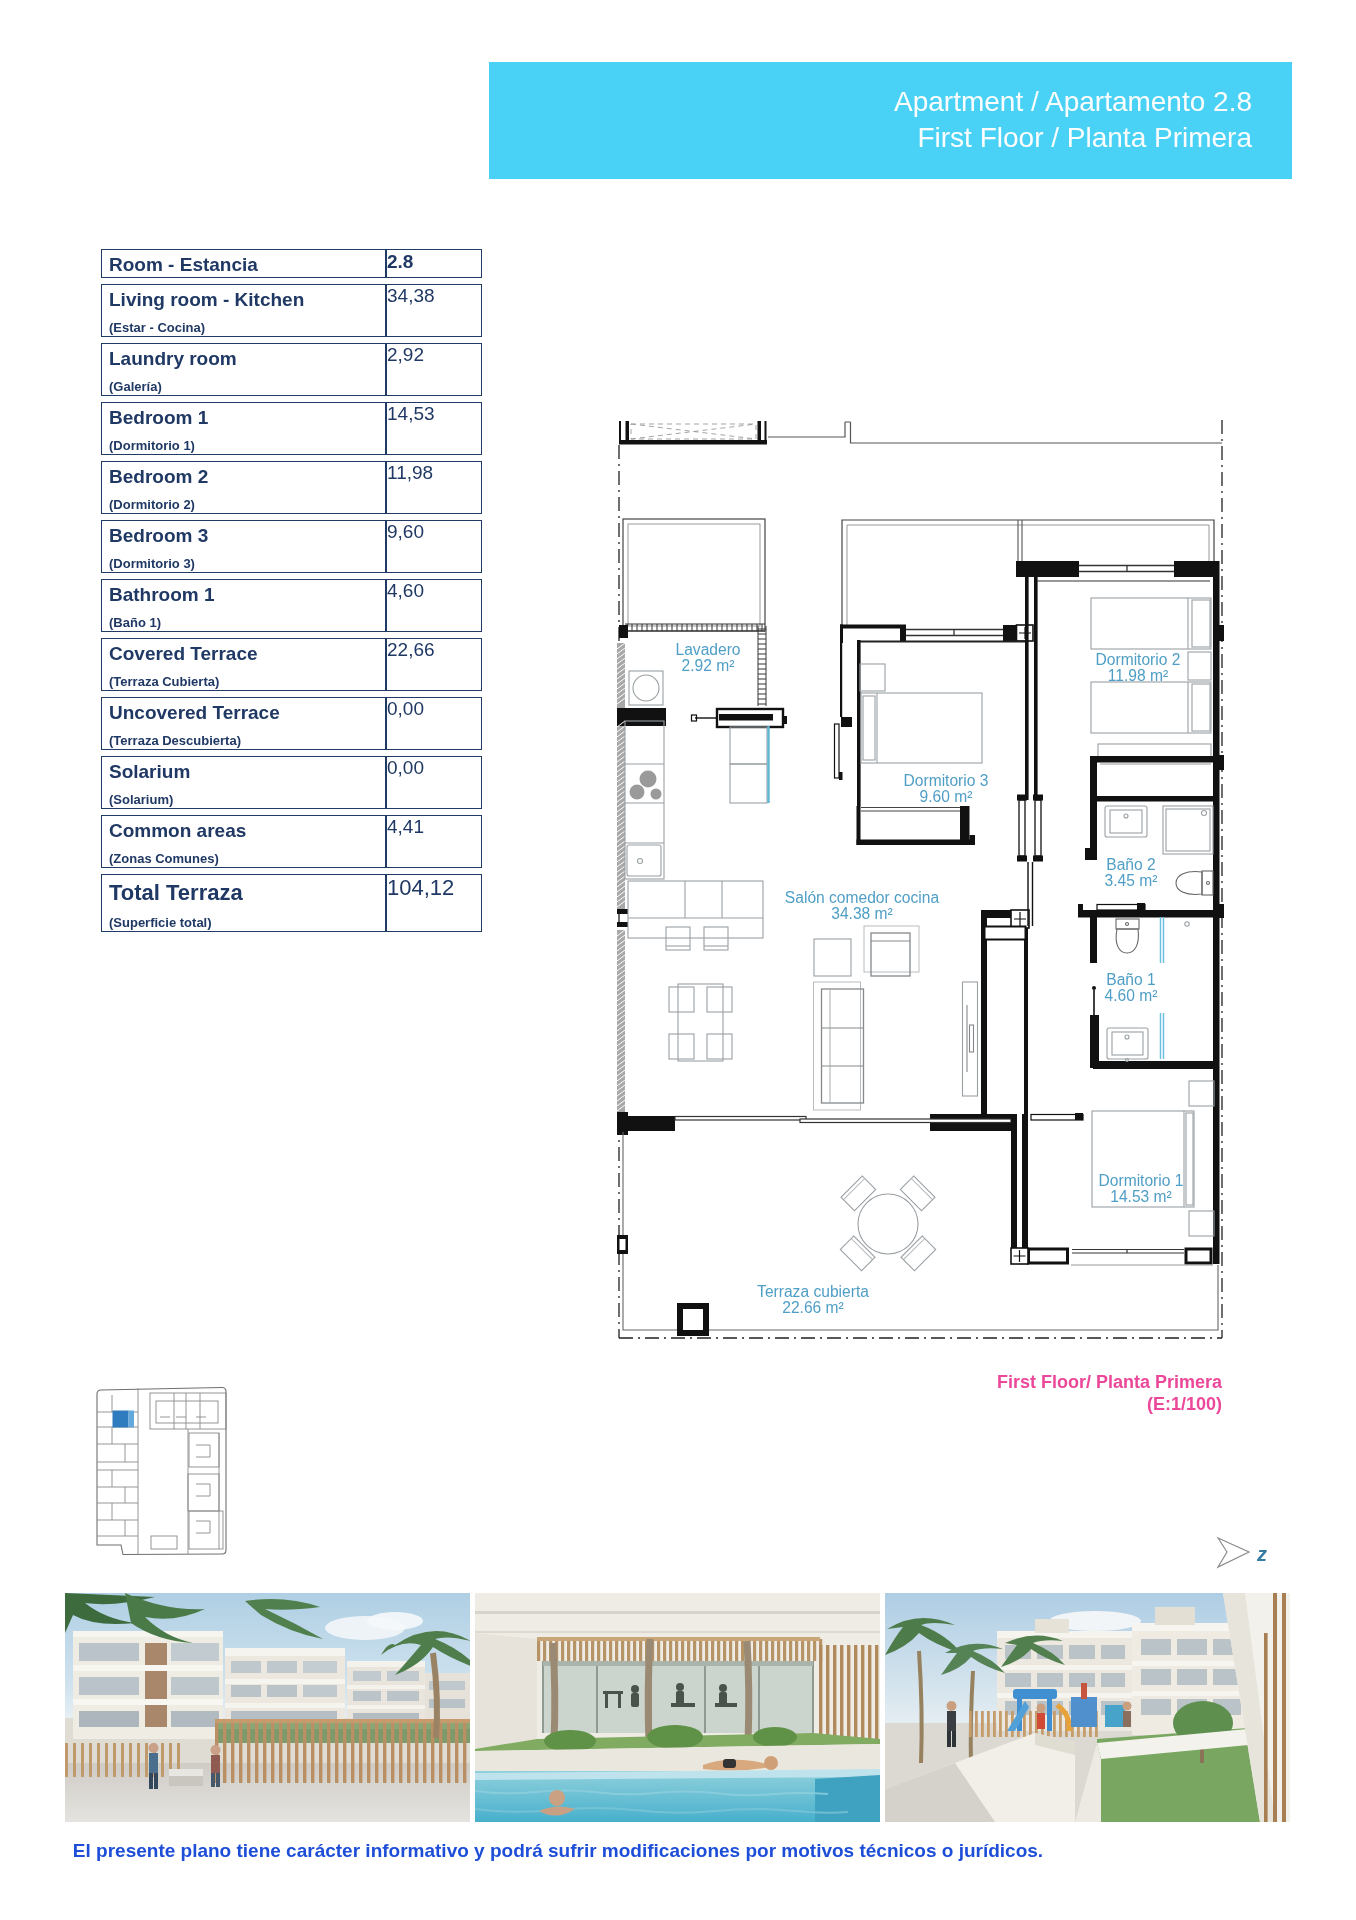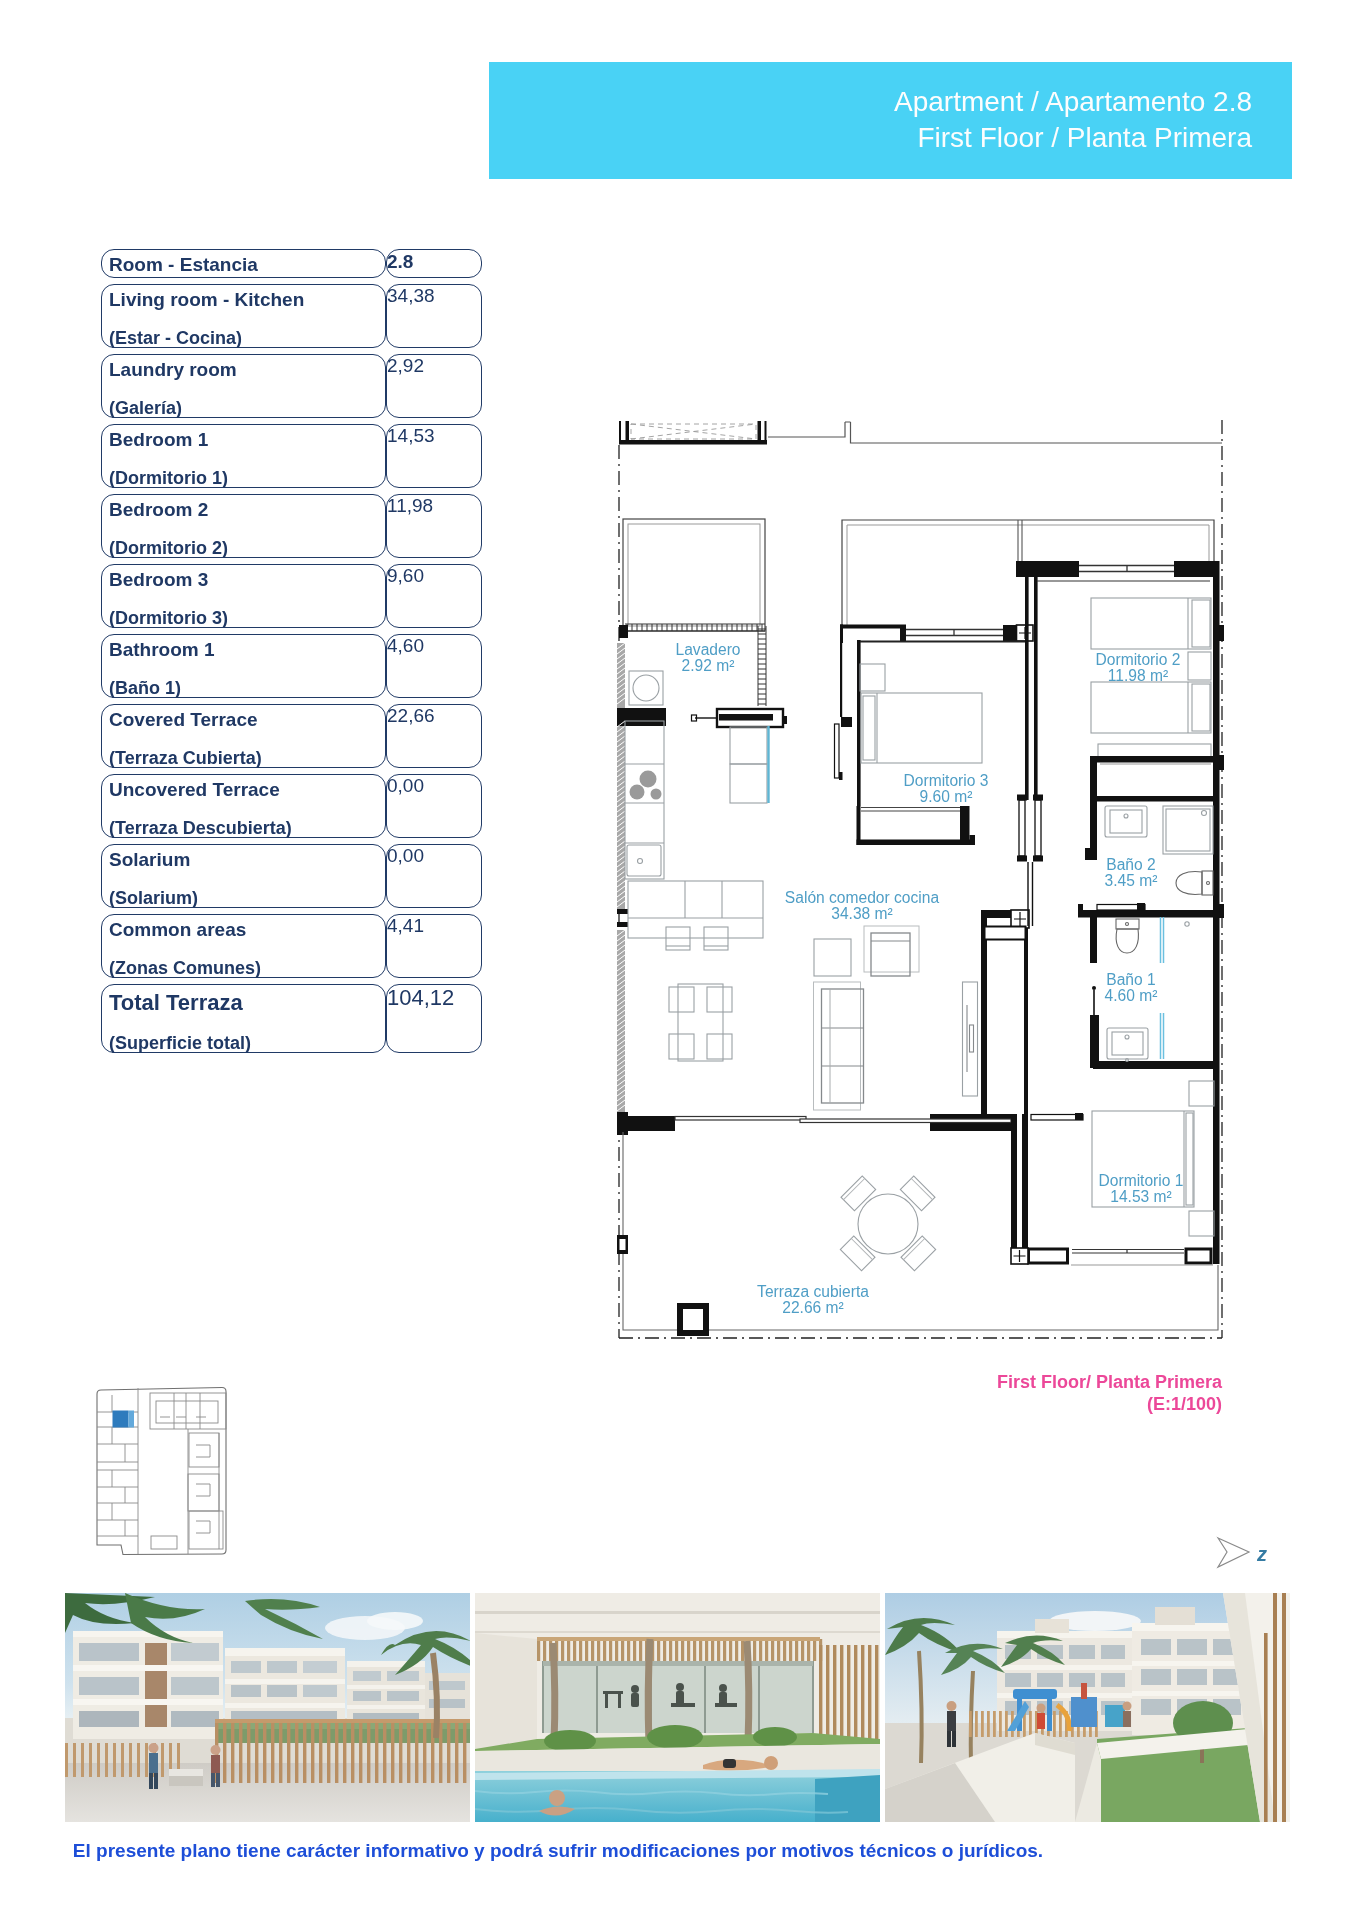--- a/index.html
+++ b/index.html
@@ -7,22 +7,22 @@
         font-family:"Liberation Sans", sans-serif;}
   .band{position:absolute;left:489px;top:62px;width:803px;height:117px;background:#49d2f5;}
   .band .t{position:absolute;right:40px;top:22px;text-align:right;color:#fdfdfd;
         font-size:28px;line-height:36px;}
   .areas{position:absolute;left:101px;top:243px;width:381px;border-collapse:separate;
         border-spacing:0 6px;color:#1f3864;table-layout:fixed;}
   .areas td{border:1.45px solid #203a66;padding:0;vertical-align:top;}
   .areas td.lbl{padding-left:7px;}
   .areas td.val{padding-right:8px;font-size:19px;}
   .areas .main{font-size:19px;font-weight:bold;line-height:25px;padding-top:2px;}
-  .areas .sub{font-size:18px;font-weight:bold;line-height:17px;margin-top:18px;}
-  .areas td{height:48px;border-radius:13px;}
+  .areas .sub{font-size:13px;font-weight:bold;line-height:17px;margin-top:7px;}
+  .areas td{height:48px;}
   .areas tr.hdr td{height:23px;}
   .areas tr.tot td{height:auto;}
   .areas tr.tot td.lbl{height:53px;}
   .caption{position:absolute;left:0;top:1840px;width:1116px;text-align:center;
         color:#1d4ed8;font-weight:bold;font-size:19px;}
   .floorcap{position:absolute;left:822px;top:1371px;width:400px;text-align:right;
         color:#ec4899;font-weight:bold;font-size:18px;line-height:22px;}
   svg{position:absolute;}
   svg text{font-family:"Liberation Sans", sans-serif;}
 </style>

